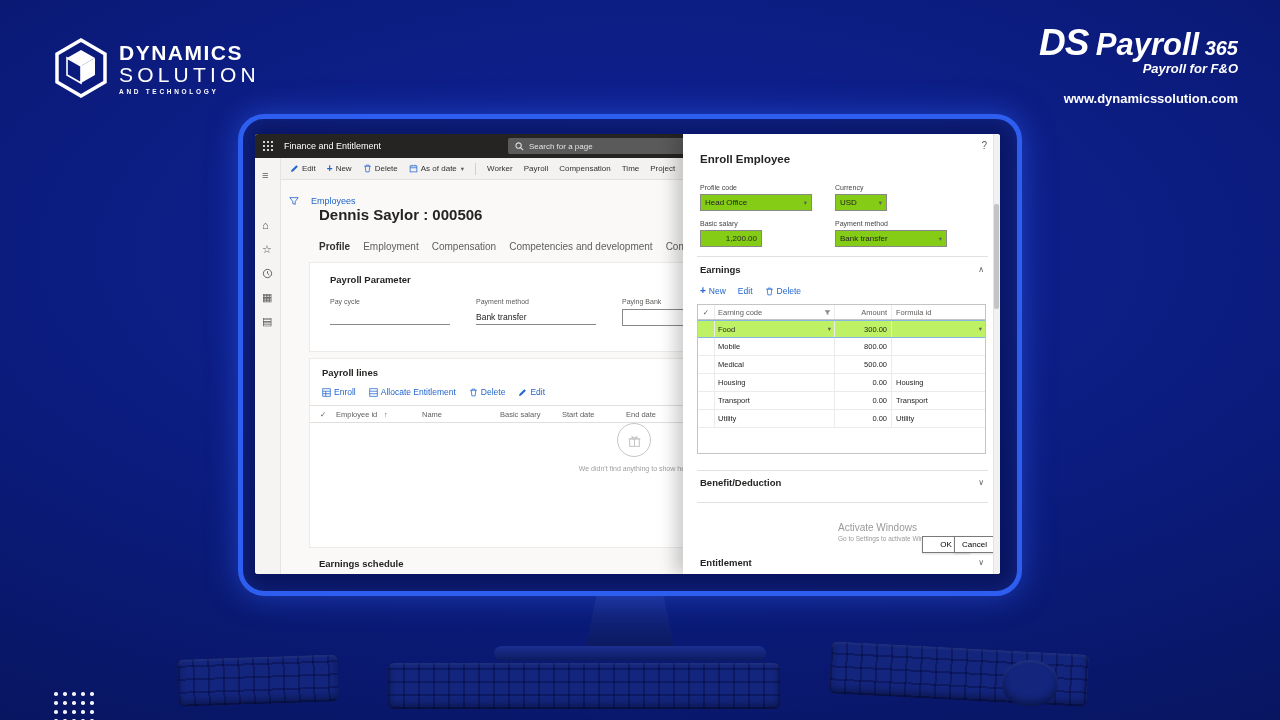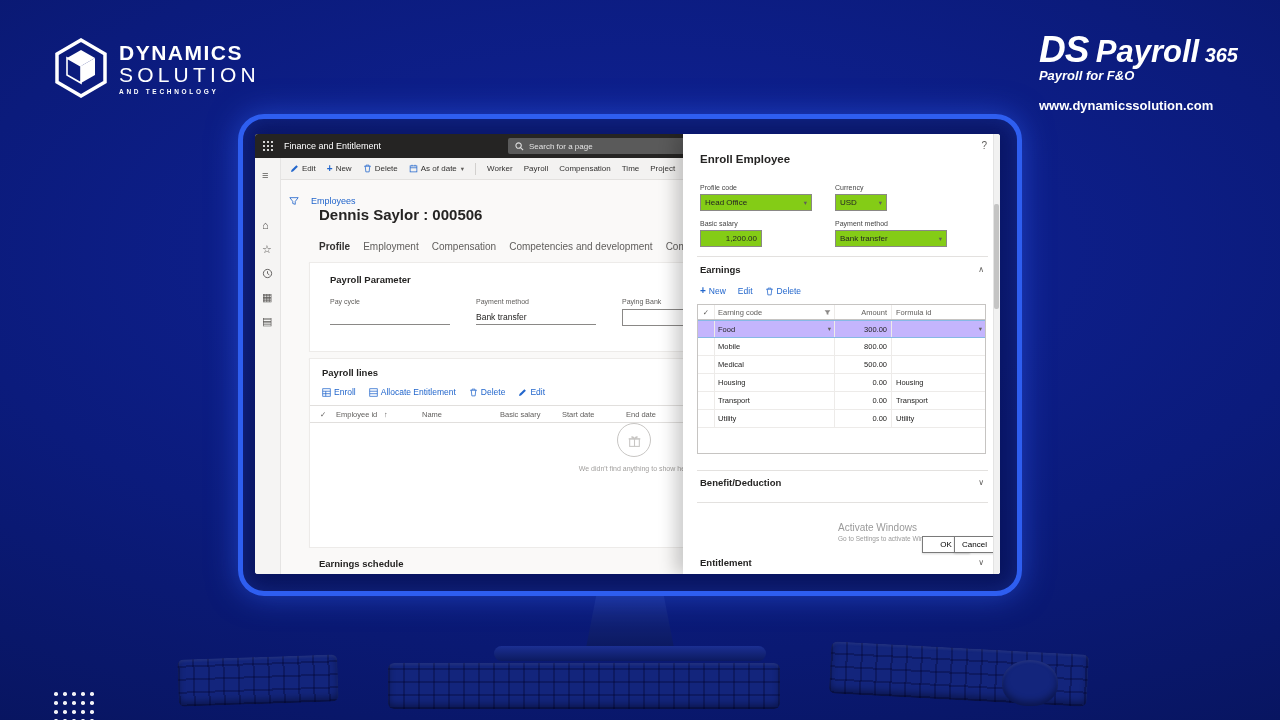--- a/index.html
+++ b/index.html
@@ -5,21 +5,21 @@
   *{margin:0;padding:0;box-sizing:border-box;font-family:"Liberation Sans",sans-serif;}
   html,body{background:#061150;}
   .stage{position:relative;width:1280px;height:720px;overflow:hidden;
     background:radial-gradient(120% 100% at 50% 35%, #10239a 0%, #0b1b7c 45%, #06114e 100%);}
 
   
   .logo-left{position:absolute;left:54px;top:38px;display:flex;gap:11px;align-items:center;color:#fff;}
   .ll-t1{font-size:21px;font-weight:700;letter-spacing:1.5px;line-height:22px;}
   .ll-t2{font-size:21px;font-weight:400;letter-spacing:4.2px;line-height:22px;}
   .ll-t3{font-size:6.5px;letter-spacing:2.7px;margin-top:2px;font-weight:700;}
-  .logo-right{position:absolute;right:42px;top:29px;text-align:left;color:#fff;}
+  .logo-right{position:absolute;right:42px;top:22px;text-align:right;color:#fff;}
   .lr1{font-style:italic;white-space:nowrap;}
   .lr1 .ds{font-size:37px;font-weight:900;letter-spacing:-1px;}
   .lr1 .pay{font-size:31px;font-weight:800;margin-left:3px;}
   .lr1 .n365{font-size:20px;font-weight:800;margin-left:1px;}
   .lr-tag{font-size:13px;font-style:italic;font-weight:700;margin-top:-3px;}
   .lr-web{font-size:13px;font-weight:700;margin-top:15px;}
 
   
   .kb{position:absolute;background:#13257c;border-radius:6px;
       background-image:repeating-linear-gradient(90deg, rgba(0,0,40,.30) 0 2px, transparent 2px 15px),
@@ -95,21 +95,21 @@
       font-size:9.5px;font-weight:700;color:#252423;}
   .dsec .sec-chev{font-size:8px;color:#605e5c;font-weight:400;}
   .dtool{position:absolute;left:17px;top:152px;display:flex;gap:12px;color:#2266cc;font-size:8.5px;align-items:center;}
   .dgrid{position:absolute;left:14px;top:170px;width:289px;height:150px;border:1px solid #c6c4c2;background:#fff;overflow:hidden;}
   .grow{display:flex;height:18px;border-bottom:1px solid #edebe9;font-size:7.5px;align-items:center;background:#fff;}
   .grow.head{height:15px;color:#605e5c;border-bottom:1px solid #c6c4c2;}
   .c0{width:16px;text-align:center;flex:0 0 auto;}
   .c1{width:120px;flex:0 0 auto;border-left:1px solid #edebe9;padding:0 3px;display:flex;justify-content:space-between;align-items:center;height:100%;}
   .c2{width:57px;flex:0 0 auto;border-left:1px solid #edebe9;text-align:right;padding-right:4px;height:100%;display:flex;align-items:center;justify-content:flex-end;}
   .c3{flex:1;border-left:1px solid #edebe9;padding:0 3px 0 4px;height:100%;display:flex;align-items:center;justify-content:space-between;}
-  .grow.sel{background:#c4b5fd;border-top:1px solid #86b8e6;border-bottom:1px solid #86b8e6;}
+  .grow.sel{background:#bef264;border-top:1px solid #86b8e6;border-bottom:1px solid #86b8e6;}
   .wm1{position:absolute;left:155px;top:388px;font-size:10px;color:#9a9a9a;}
   .wm2{position:absolute;left:155px;top:401px;font-size:6.5px;color:#9a9a9a;}
   .dbtn{position:absolute;top:402px;height:17px;border:1px solid #7a7a7a;background:#fff;font-size:8px;
       display:flex;align-items:center;justify-content:center;box-shadow:0 1px 2px rgba(0,0,0,.15);}
   .dscroll{position:absolute;right:0;top:0;bottom:0;width:7px;background:#f1f1f1;border-left:1px solid #e3e3e3;}
   .dthumb{position:absolute;right:1px;top:70px;width:5px;height:105px;background:#c4c4c4;border-radius:2px;}
 </style>
 </head>
 <body>
 

